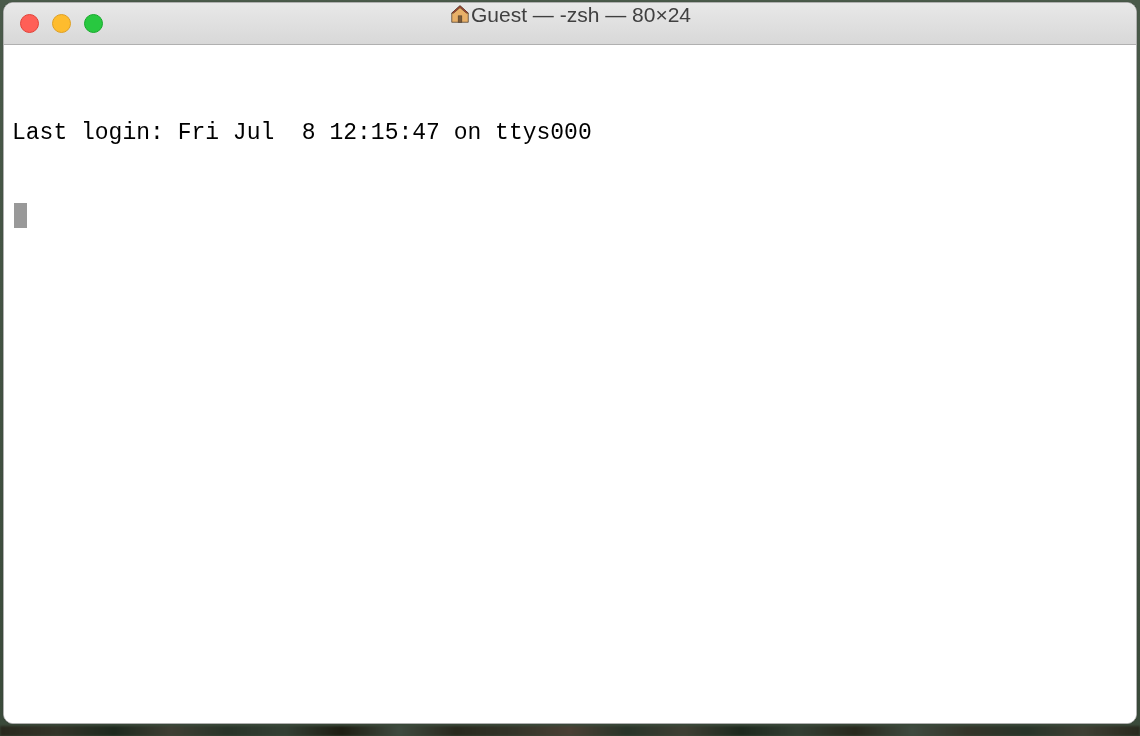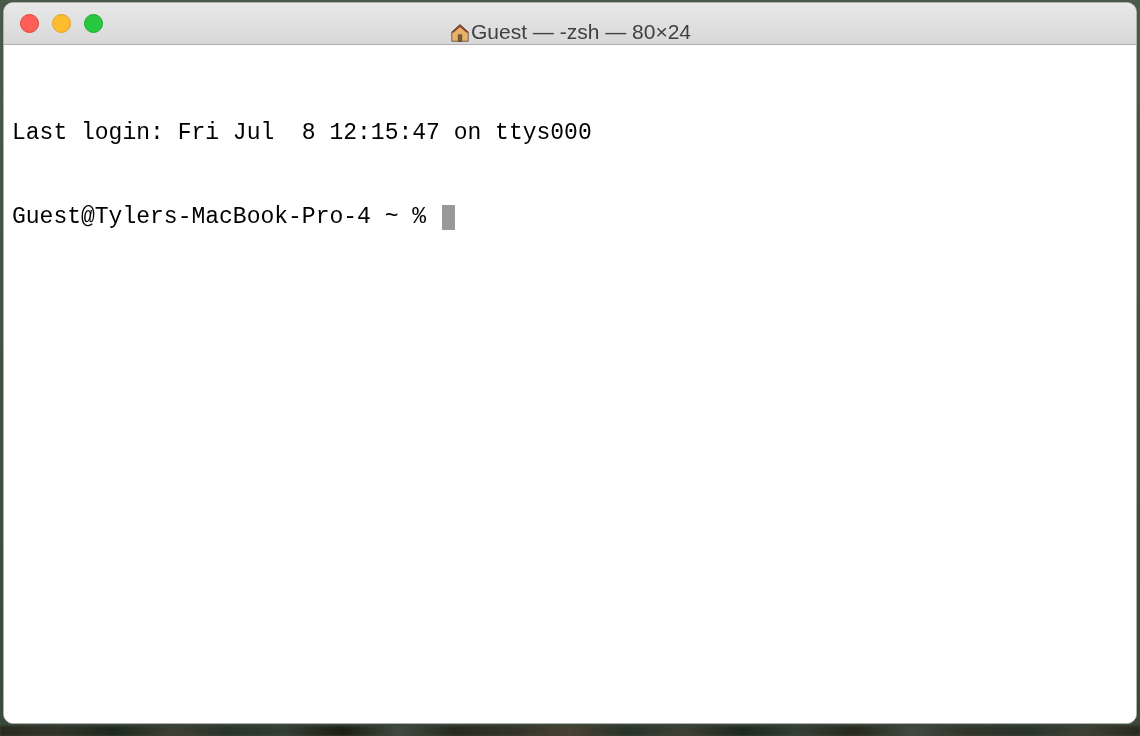--- a/index.html
+++ b/index.html
@@ -68,21 +68,21 @@
       background: #28c840;
       border: 0.5px solid #17aa2c;
     }
     
     .title-container {
       position: absolute;
       left: 0;
       right: 0;
       display: flex;
       justify-content: center;
-      align-items: flex-end;
+      align-items: flex-start;
       pointer-events: none;
       height: 100%;
     }
     
     .title-container > * {
       pointer-events: auto;
     }
     
     .home-icon {
       display: inline-flex;
@@ -155,16 +155,16 @@
           <path d="M3 11 L12 3 L21 11 L21 21 L3 21 Z" fill="#e8b068" stroke="#4a3a2a" stroke-width="0.8"></path>
           <path d="M3 11 L12 3 L21 11 L19 11 L12 5 L5 11 Z" fill="#c04030" stroke="#4a3a2a" stroke-width="0.8"></path>
           <rect x="10" y="14" width="4" height="7" fill="#7a5a3a" stroke="#4a3a2a" stroke-width="0.6"></rect>
         </svg>
       </span>
       <span class="window-title">Guest — -zsh — 80×24</span>
     </div>
   </div>
   <div class="terminal-body">
     <span class="terminal-line">Last login: Fri Jul  8 12:15:47 on ttys000</span>
-    <span class="prompt-line"><span>Guest@Tylers-MacBook-Pro-4 ~ % </span><span class="cursor"></span></span>
+    <span class="prompt-line"><span class="cursor"></span></span>
   </div>
 </div>
 <div class="desktop-bottom"></div>
 
 </body></html>

